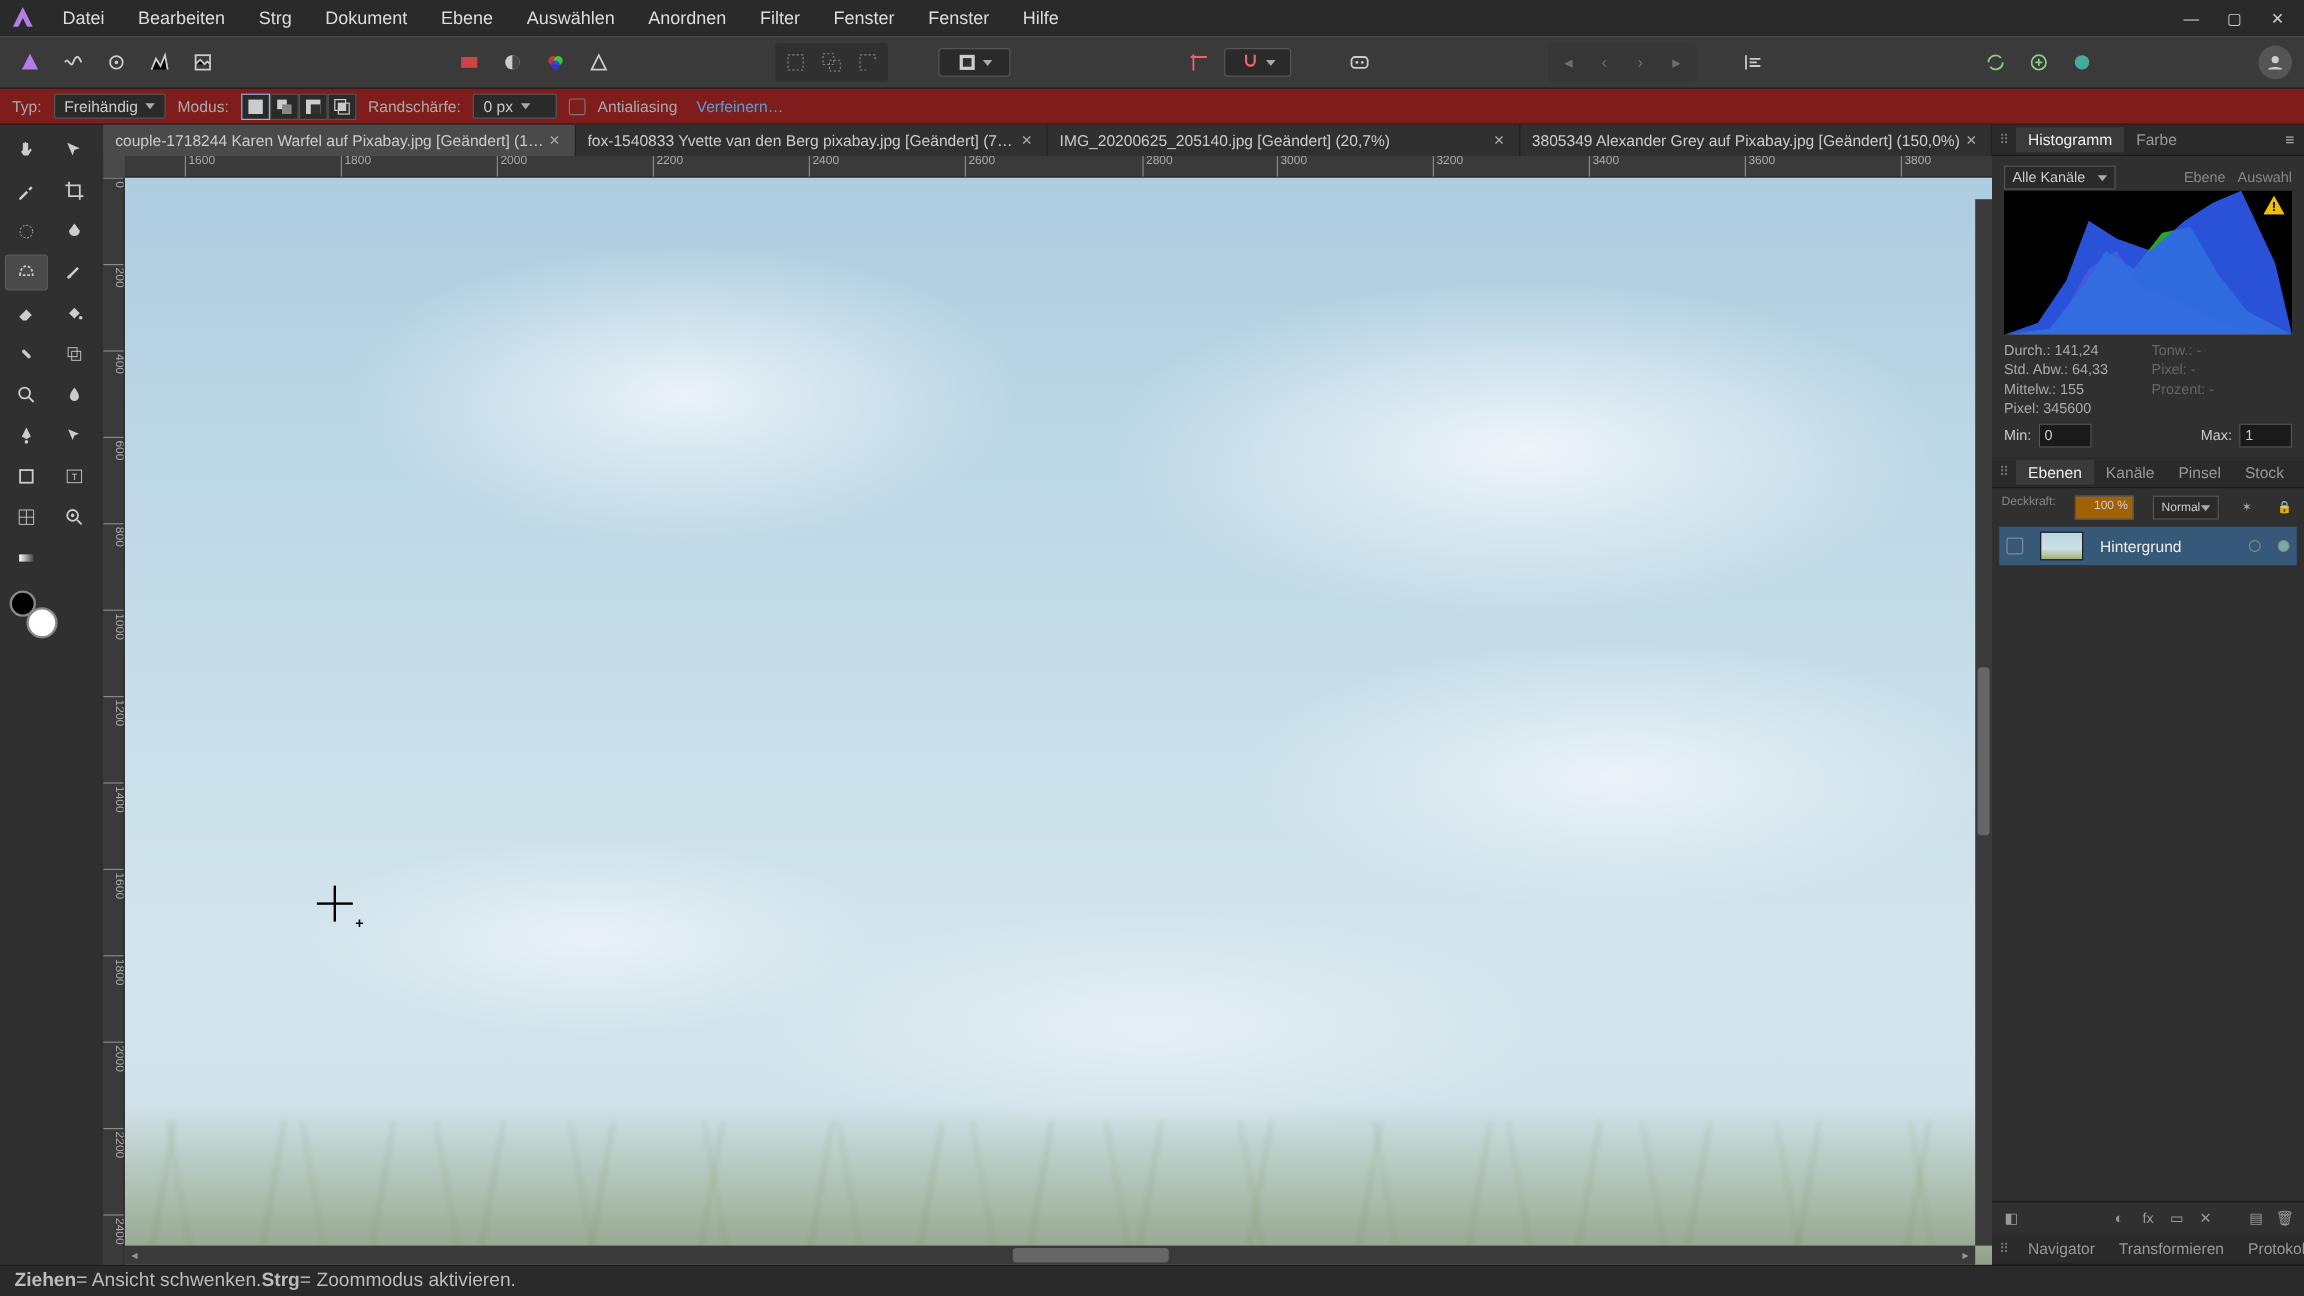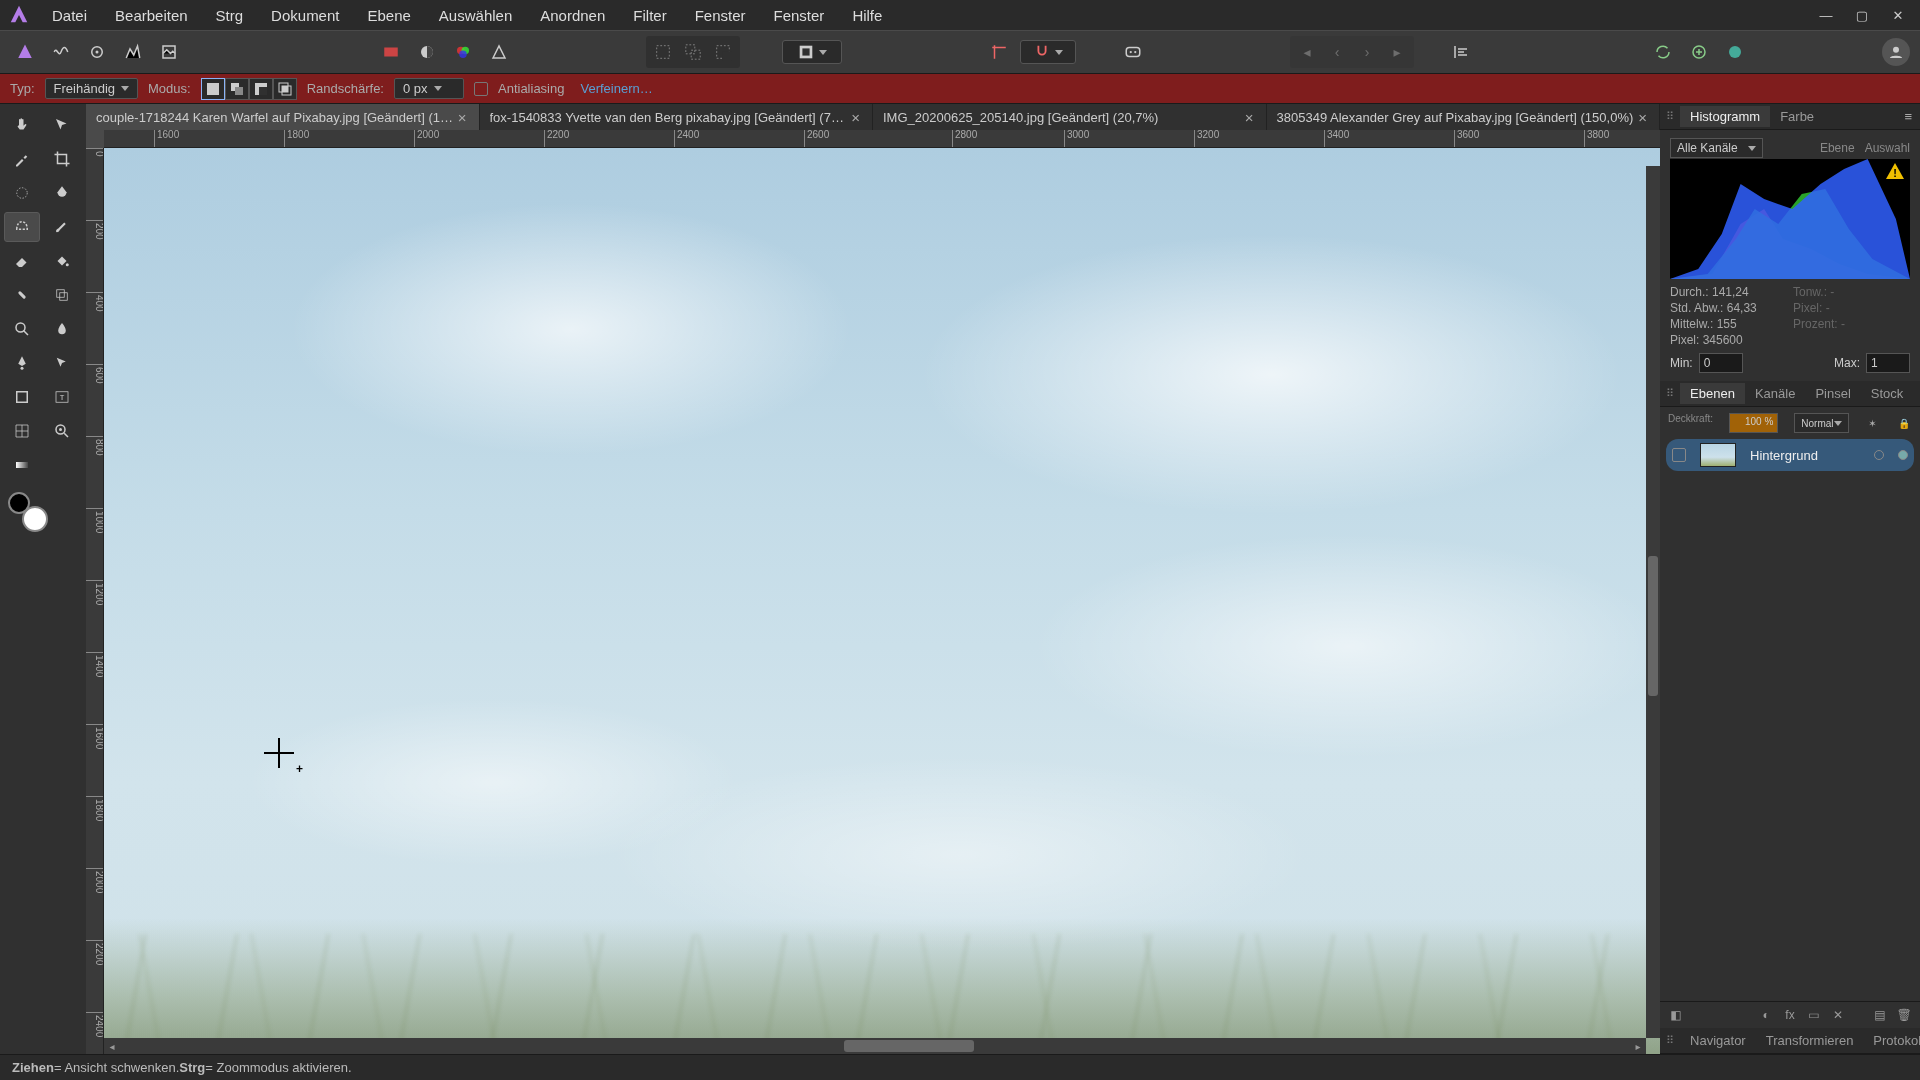--- a/index.html
+++ b/index.html
@@ -98,31 +98,31 @@
 .hist-warn { position:absolute; top:4px; right:6px; width:18px; height:16px; background:#f0c000; clip-path:polygon(50% 0,100% 100%,0 100%); display:flex; align-items:flex-end; justify-content:center; color:#000; font-size:11px; font-weight:bold; }
 .hist-stats { font-size:12px; color:#aaa; display:grid; grid-template-columns:1fr 1fr; gap:2px 6px; }
 .hist-stats .dim { color:#666; }
 .hist-row { display:flex; align-items:center; gap:6px; font-size:12px; margin-top:6px; }
 .hist-row input { width:44px; background:#1a1a1a; border:1px solid #555; color:#ccc; font-size:12px; padding:2px 4px; }
 .layers-body { flex:1; background:#303030; display:flex; flex-direction:column; }
 .layers-top { display:flex; gap:16px; padding:6px 8px; font-size:10px; }
 .layers-top .opacity-val { background:#a16207; border:1px solid #555; padding:2px 4px; width:60px; text-align:right; }
 .layers-top .blend { background:#2a2a2a; border:1px solid #555; padding:2px 6px; flex:1; display:flex; align-items:center; justify-content:space-between; }
 .layers-top .iconb { width:20px; height:20px; display:flex; align-items:center; justify-content:center; color:#aaa; }
-.layer-row { display:flex; align-items:center; gap:14px; padding:4px 6px; margin:0 6px; border-radius:12px; background:#36597a; }
+.layer-row { display:flex; align-items:center; gap:14px; padding:4px 6px; margin:0 6px; border-radius:0; background:#36597a; }
 .layer-row .chk { width:14px; height:14px; border:1px solid #888; border-radius:2px; }
 .layer-row .thumb { width:36px; height:24px; background:linear-gradient(180deg,#b9d5e4 0%,#cde1eb 60%,#a0b070 100%); border:1px solid #222; }
 .layer-row .lname { flex:1; font-size:13px; color:#eee; }
 .layer-row .dot { width:10px; height:10px; border:1px solid #888; border-radius:50%; }
 .panel-footer { display:flex; align-items:center; padding:4px 6px; gap:4px; border-top:1px solid #1a1a1a; font-size:12px; }
 .panel-footer .fspacer { flex:1; }
 .panel-footer .fb { width:20px; height:18px; display:flex; align-items:center; justify-content:center; color:#999; }
 
 
-.statusbar { height:26px; background:#2a2a2a; border-top:1px solid #1a1a1a; display:flex; align-items:center; padding:0 12px; font-size:13px; color:#bbb; }
+.statusbar { height:26px; background:#2a2a2a; border-top:1px solid #1a1a1a; display:flex; align-items:center; padding:0 12px; font-size:16px; color:#bbb; }
 
 
 .ico { width:18px; height:18px; }
 .tri-down { width:0; height:0; border-left:4px solid transparent; border-right:4px solid transparent; border-top:5px solid #aaa; display:inline-block; }
 </style>
 </head>
 <body>
 
 <div class="menubar">
   <svg class="logo" viewBox="0 0 24 24">

